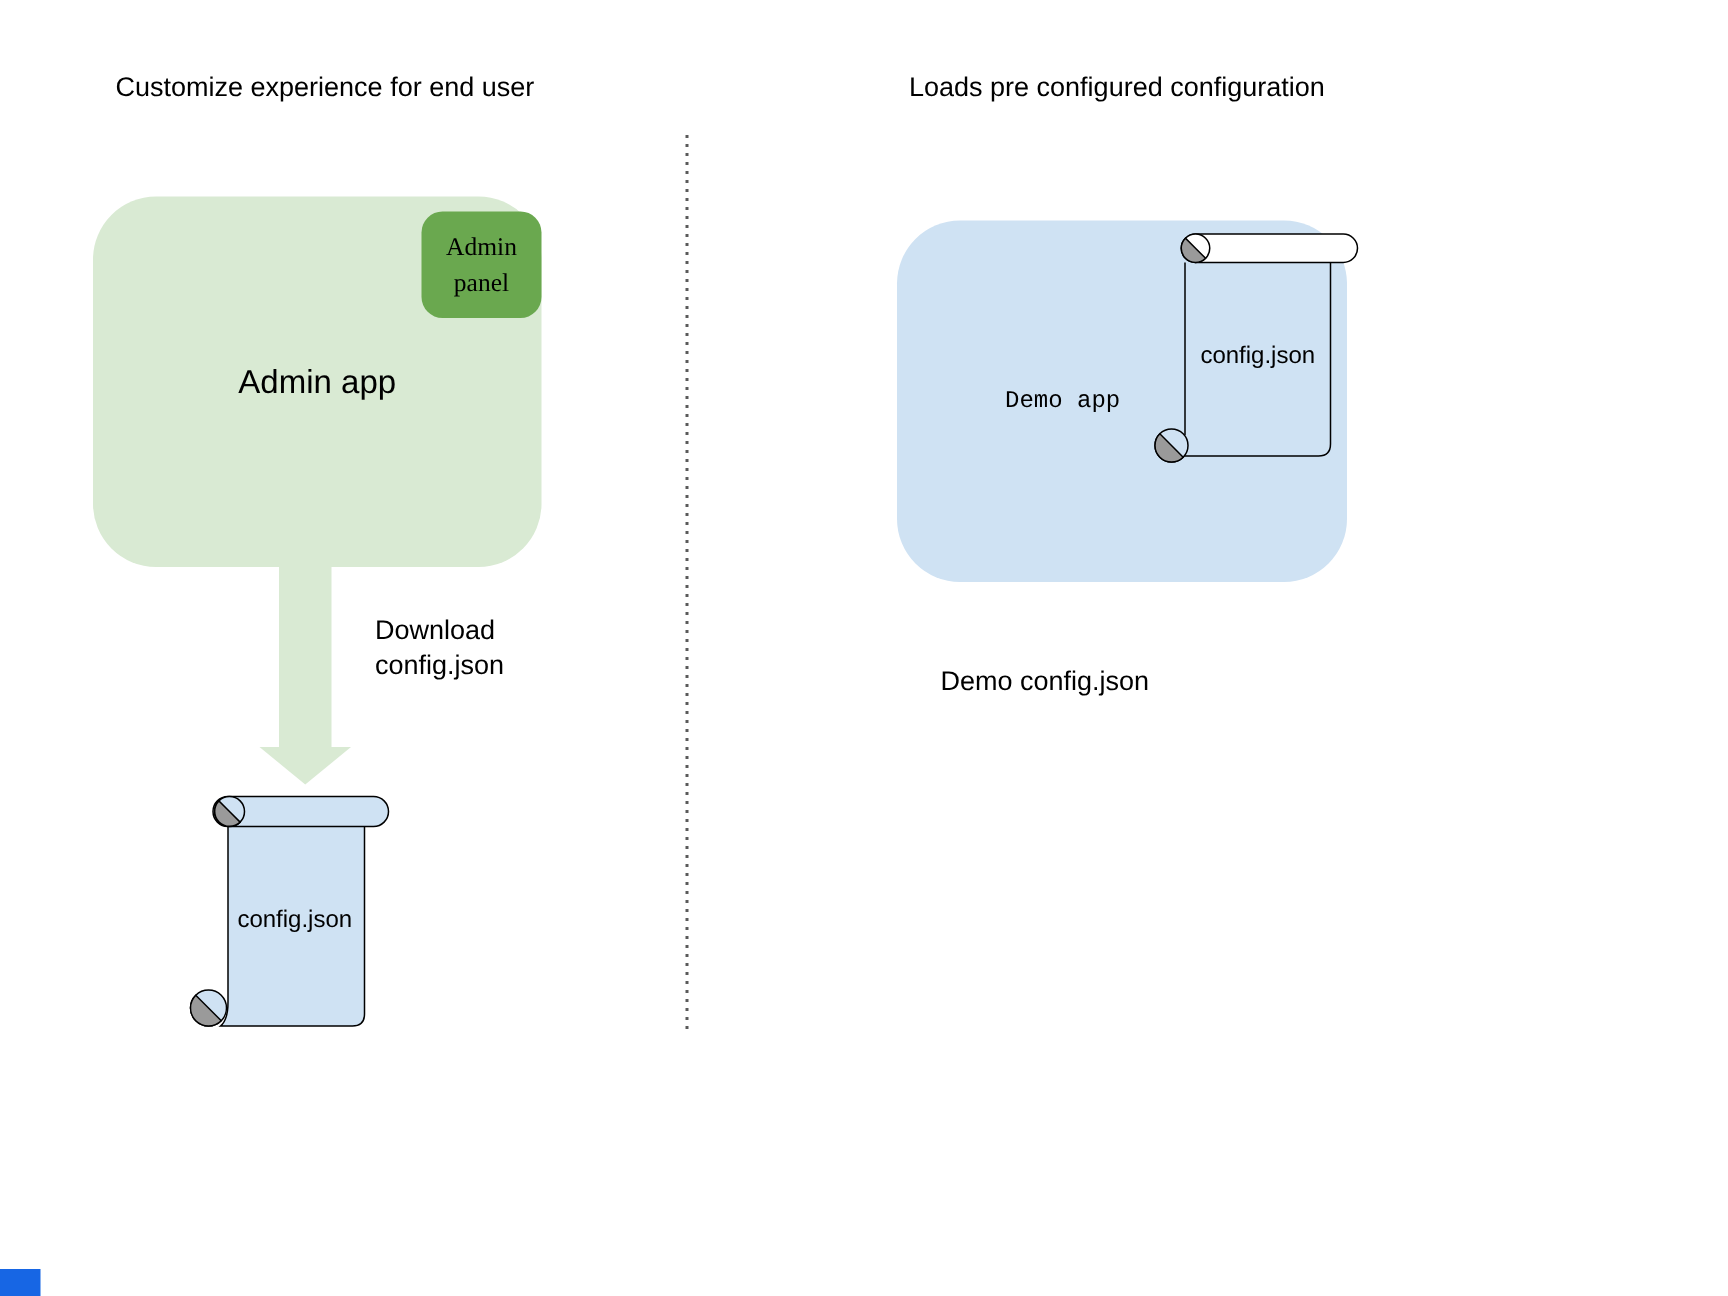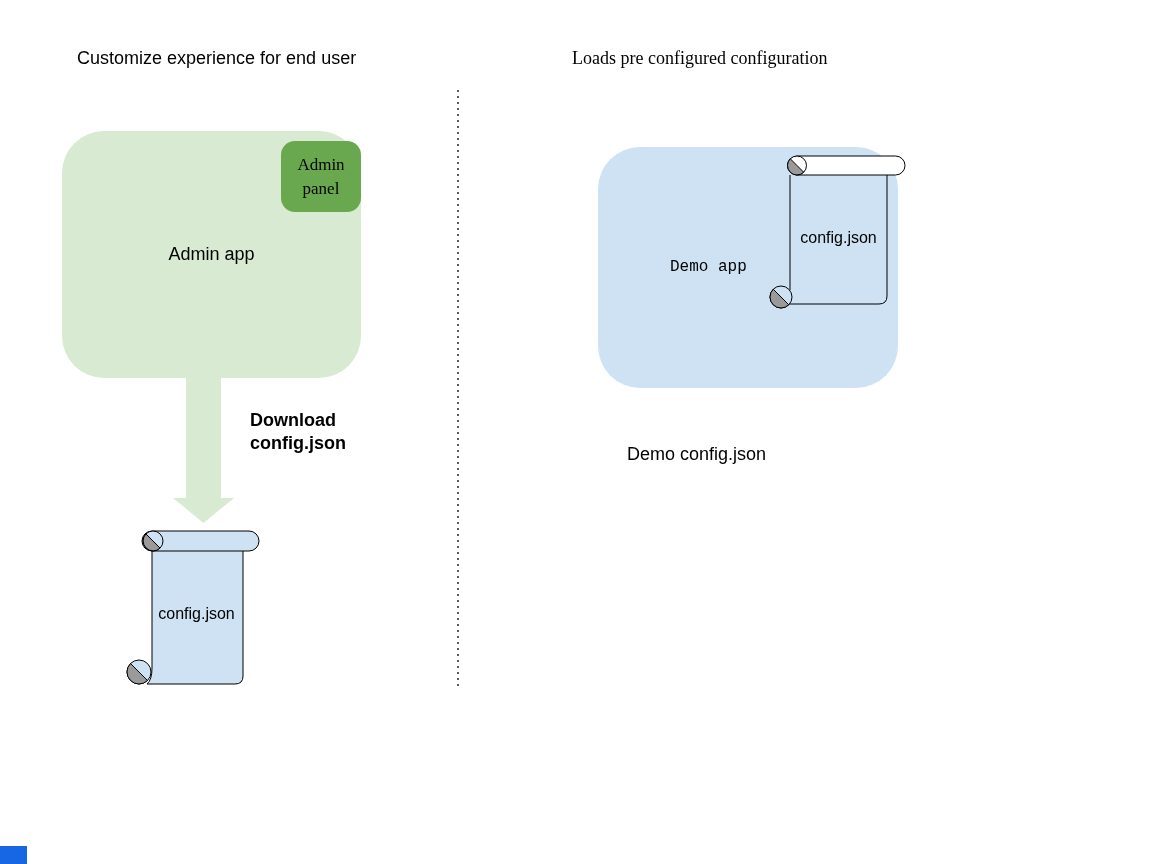--- a/index.html
+++ b/index.html
@@ -11,50 +11,50 @@
     color:#000;
     overflow:hidden;
   }
   .title{
     position:absolute;
     font-size:18px;
     line-height:21px;
     white-space:nowrap;
   }
   #left-title{left:77px;top:48px;}
-  #right-title{left:572px;top:48px;font-family:Liberation Serif, serif;}
+  #right-title{left:606px;top:48px;}
   #divider{
     position:absolute;
     left:457px;top:90px;
     width:2px;height:596px;
     background:repeating-linear-gradient(to bottom,#5a5a5a 0 2px,transparent 2px 6px);
   }
   #admin-app-box{
     position:absolute;
     left:62px;top:131px;
     width:299px;height:247px;
     border-radius:42px;
     display:flex;align-items:center;justify-content:center;
   }
-  #admin-app-label{font-size:18px;}
+  #admin-app-label{font-size:22px;}
   #admin-panel-box{
     position:absolute;
     right:0;top:10px;
     width:80px;height:71px;
     border-radius:14px;
     display:flex;align-items:center;justify-content:center;
     text-align:center;
   }
   #admin-panel-label{font-size:17px;line-height:24px;}
   #download-caption{
     position:absolute;
     left:250px;top:409px;
     font-size:18px;line-height:23px;
   }
-  #download-caption span{display:block;font-weight:bold;}
+  #download-caption span{display:block;}
   #demo-app-box{
     position:absolute;
     left:598px;top:147px;
     width:300px;height:241px;
     border-radius:42px;
   }
   #demo-app-label{
     position:absolute;
     left:72px;top:110px;
     font-size:16px;line-height:21px;

